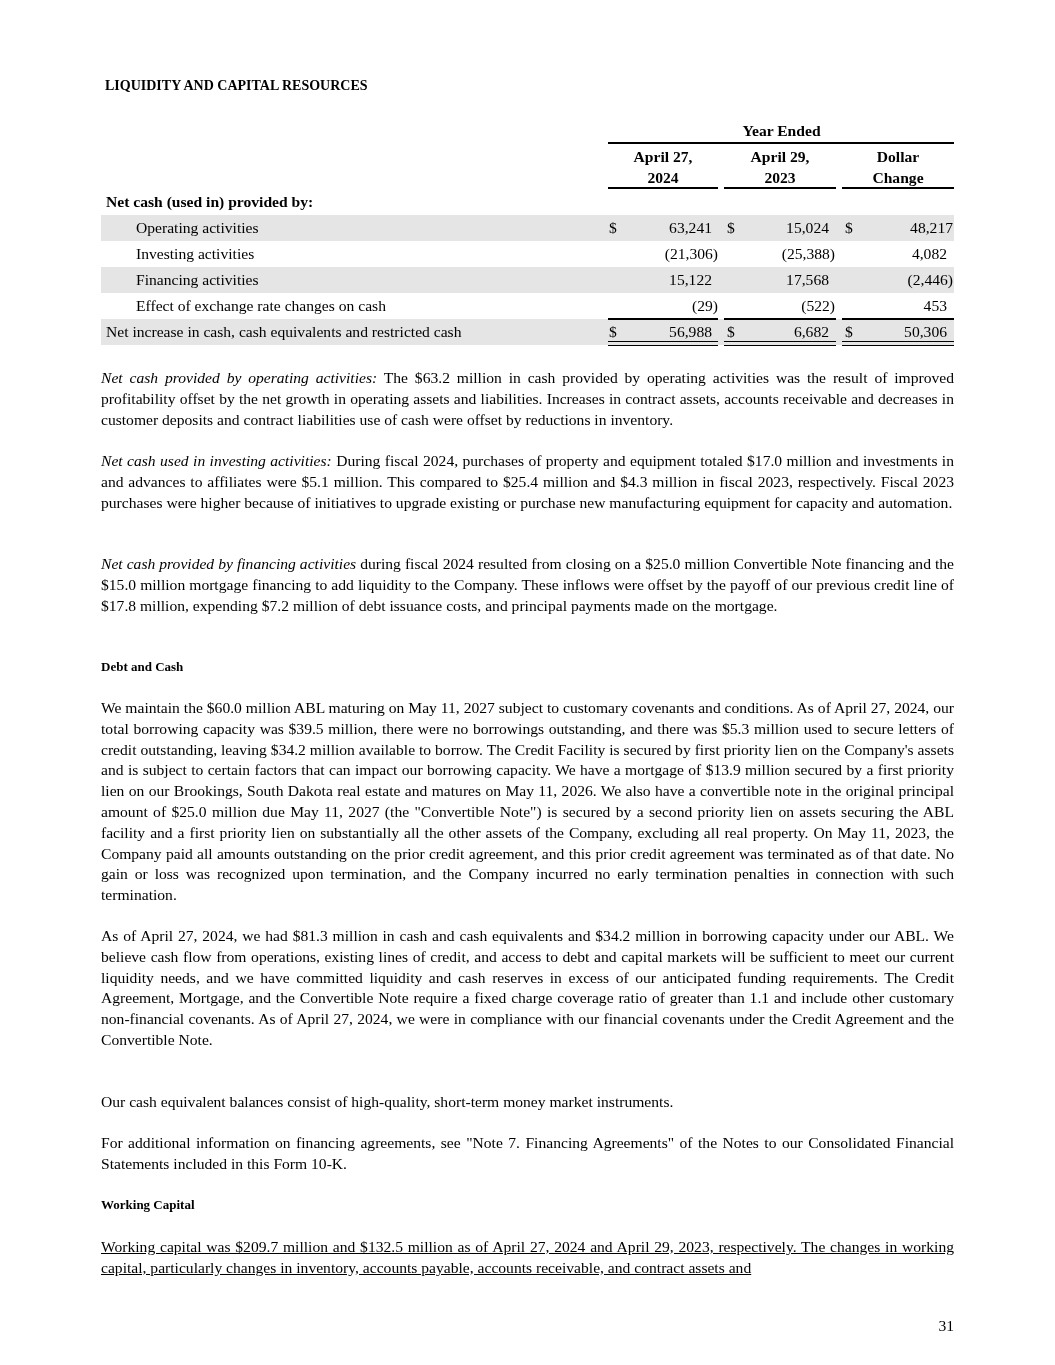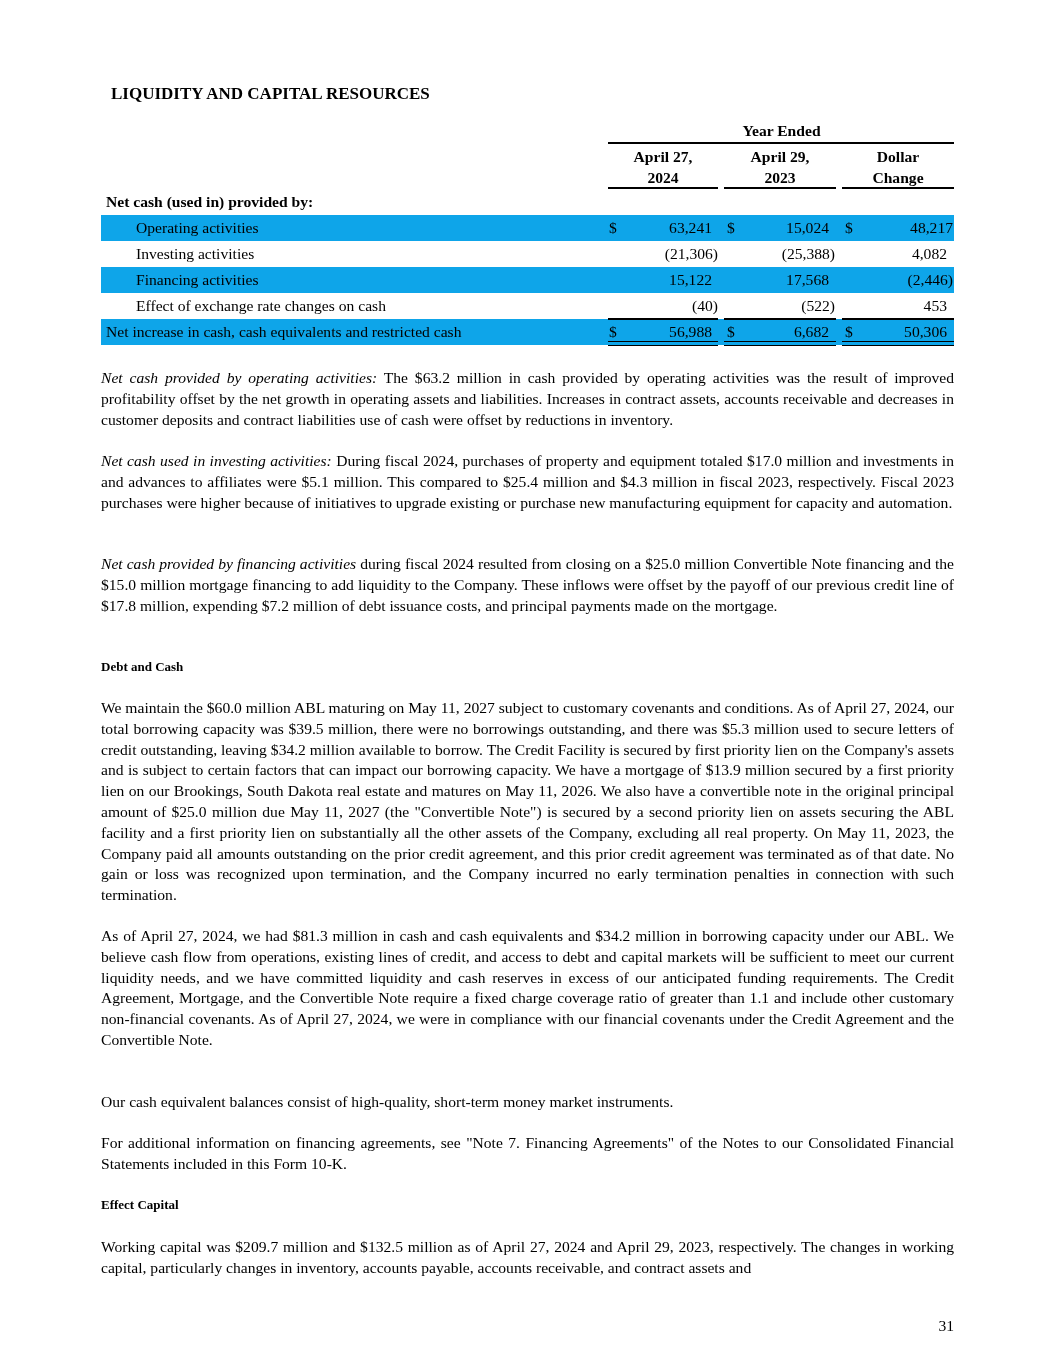--- a/index.html
+++ b/index.html
@@ -2,23 +2,23 @@
 <html><head>
 <meta charset="utf-8">
 <style>
   html, body { margin: 0; padding: 0; background: #ffffff; }
   body {
     width: 1055px; height: 1365px; position: relative; overflow: hidden;
     font-family: "Liberation Serif", "DejaVu Serif", serif;
     color: #000; font-size: 15.6px;
   }
   .page { position: absolute; left: 101px; top: 0; width: 853px; }
-  .section-title { position: absolute; top: 74px; left: 0; font-weight: bold; font-size: 17px; margin: 10px; }
+  .section-title { position: absolute; top: 74px; left: 0; font-weight: bold; font-size: 14px; margin: 4px; }
   .row { position: relative; height: 26px; line-height: 26px; }
-  .row.hl { background: #0ea5e9; }
+  .row.hl { background: #e5e5e5; }
   .cell { position: absolute; top: 0; height: 26px; }
   .lbl { left: 5px; }
   .lbl.indent { left: 35px; }
   .dsign { width: 20px; text-align: left; }
   .num { text-align: right; }
   .c1s { left: 508px; } .c1n { left: 520px; width: 97px; }
   .c2s { left: 626px; } .c2n { left: 636px; width: 98px; }
   .c3s { left: 744px; } .c3n { left: 752px; width: 100px; }
   .num.pos { padding-right: 6px; box-sizing: border-box; }
 
@@ -85,21 +85,21 @@
 
     <div class="row hl">
       <span class="cell lbl indent">Financing activities</span>
       <span class="cell num pos c1n">15,122</span>
       <span class="cell num pos c2n">17,568</span>
       <span class="cell num c3n">(2,446)</span>
     </div>
 
     <div class="row">
       <span class="cell lbl indent">Effect of exchange rate changes on cash</span>
-      <span class="cell num c1n">(40)</span>
+      <span class="cell num c1n">(29)</span>
       <span class="cell num c2n">(522)</span>
       <span class="cell num pos c3n">453</span>
     </div>
 
     <div class="row hl">
       <span class="cell lbl">Net increase in cash, cash equivalents and restricted cash</span>
       <span class="cell dsign c1s">$</span>
       <span class="cell num pos c1n">56,988</span>
       <span class="cell dsign c2s">$</span>
       <span class="cell num pos c2n">6,682</span>
@@ -125,18 +125,18 @@
   <h3 class="sub" style="top:657px;">Debt and Cash</h3>
 
   <p class="body" style="top:698px;">We maintain the $60.0 million ABL maturing on May 11, 2027 subject to customary covenants and conditions. As of April 27, 2024, our total borrowing capacity was $39.5 million, there were no borrowings outstanding, and there was $5.3 million used to secure letters of credit outstanding, leaving $34.2 million available to borrow. The Credit Facility is secured by first priority lien on the Company's assets and is subject to certain factors that can impact our borrowing capacity. We have a mortgage of $13.9 million secured by a first priority lien on our Brookings, South Dakota real estate and matures on May 11, 2026. We also have a convertible note in the original principal amount of $25.0 million due May 11, 2027 (the "Convertible Note") is secured by a second priority lien on assets securing the ABL facility and a first priority lien on substantially all the other assets of the Company, excluding all real property. On May 11, 2023, the Company paid all amounts outstanding on the prior credit agreement, and this prior credit agreement was terminated as of that date. No gain or loss was recognized upon termination, and the Company incurred no early termination penalties in connection with such termination.</p>
 
   <p class="body" style="top:926px;">As of April 27, 2024, we had $81.3 million in cash and cash equivalents and $34.2 million in borrowing capacity under our ABL. We believe cash flow from operations, existing lines of credit, and access to debt and capital markets will be sufficient to meet our current liquidity needs, and we have committed liquidity and cash reserves in excess of our anticipated funding requirements. The Credit Agreement, Mortgage, and the Convertible Note require a fixed charge coverage ratio of greater than 1.1 and include other customary non-financial covenants. As of April 27, 2024, we were in compliance with our financial covenants under the Credit Agreement and the Convertible Note.</p>
 
   <p class="body" style="top:1092px;">Our cash equivalent balances consist of high-quality, short-term money market instruments.</p>
 
   <p class="body" style="top:1133px;">For additional information on financing agreements, see "Note 7. Financing Agreements" of the Notes to our Consolidated Financial Statements included in this Form 10-K.</p>
 
-  <h3 class="sub" style="top:1195px;">Effect Capital</h3>
+  <h3 class="sub" style="top:1195px;">Working Capital</h3>
 
-  <p class="body" style="top:1237px;">Working capital was $209.7 million and $132.5 million as of April 27, 2024 and April 29, 2023, respectively. The changes in working capital, particularly changes in inventory, accounts payable, accounts receivable, and contract assets and</p>
+  <p class="body" style="top:1237px;text-decoration:underline;">Working capital was $209.7 million and $132.5 million as of April 27, 2024 and April 29, 2023, respectively. The changes in working capital, particularly changes in inventory, accounts payable, accounts receivable, and contract assets and</p>
 
   <div class="page-num">31</div>
 </div>
 
 </body></html>

